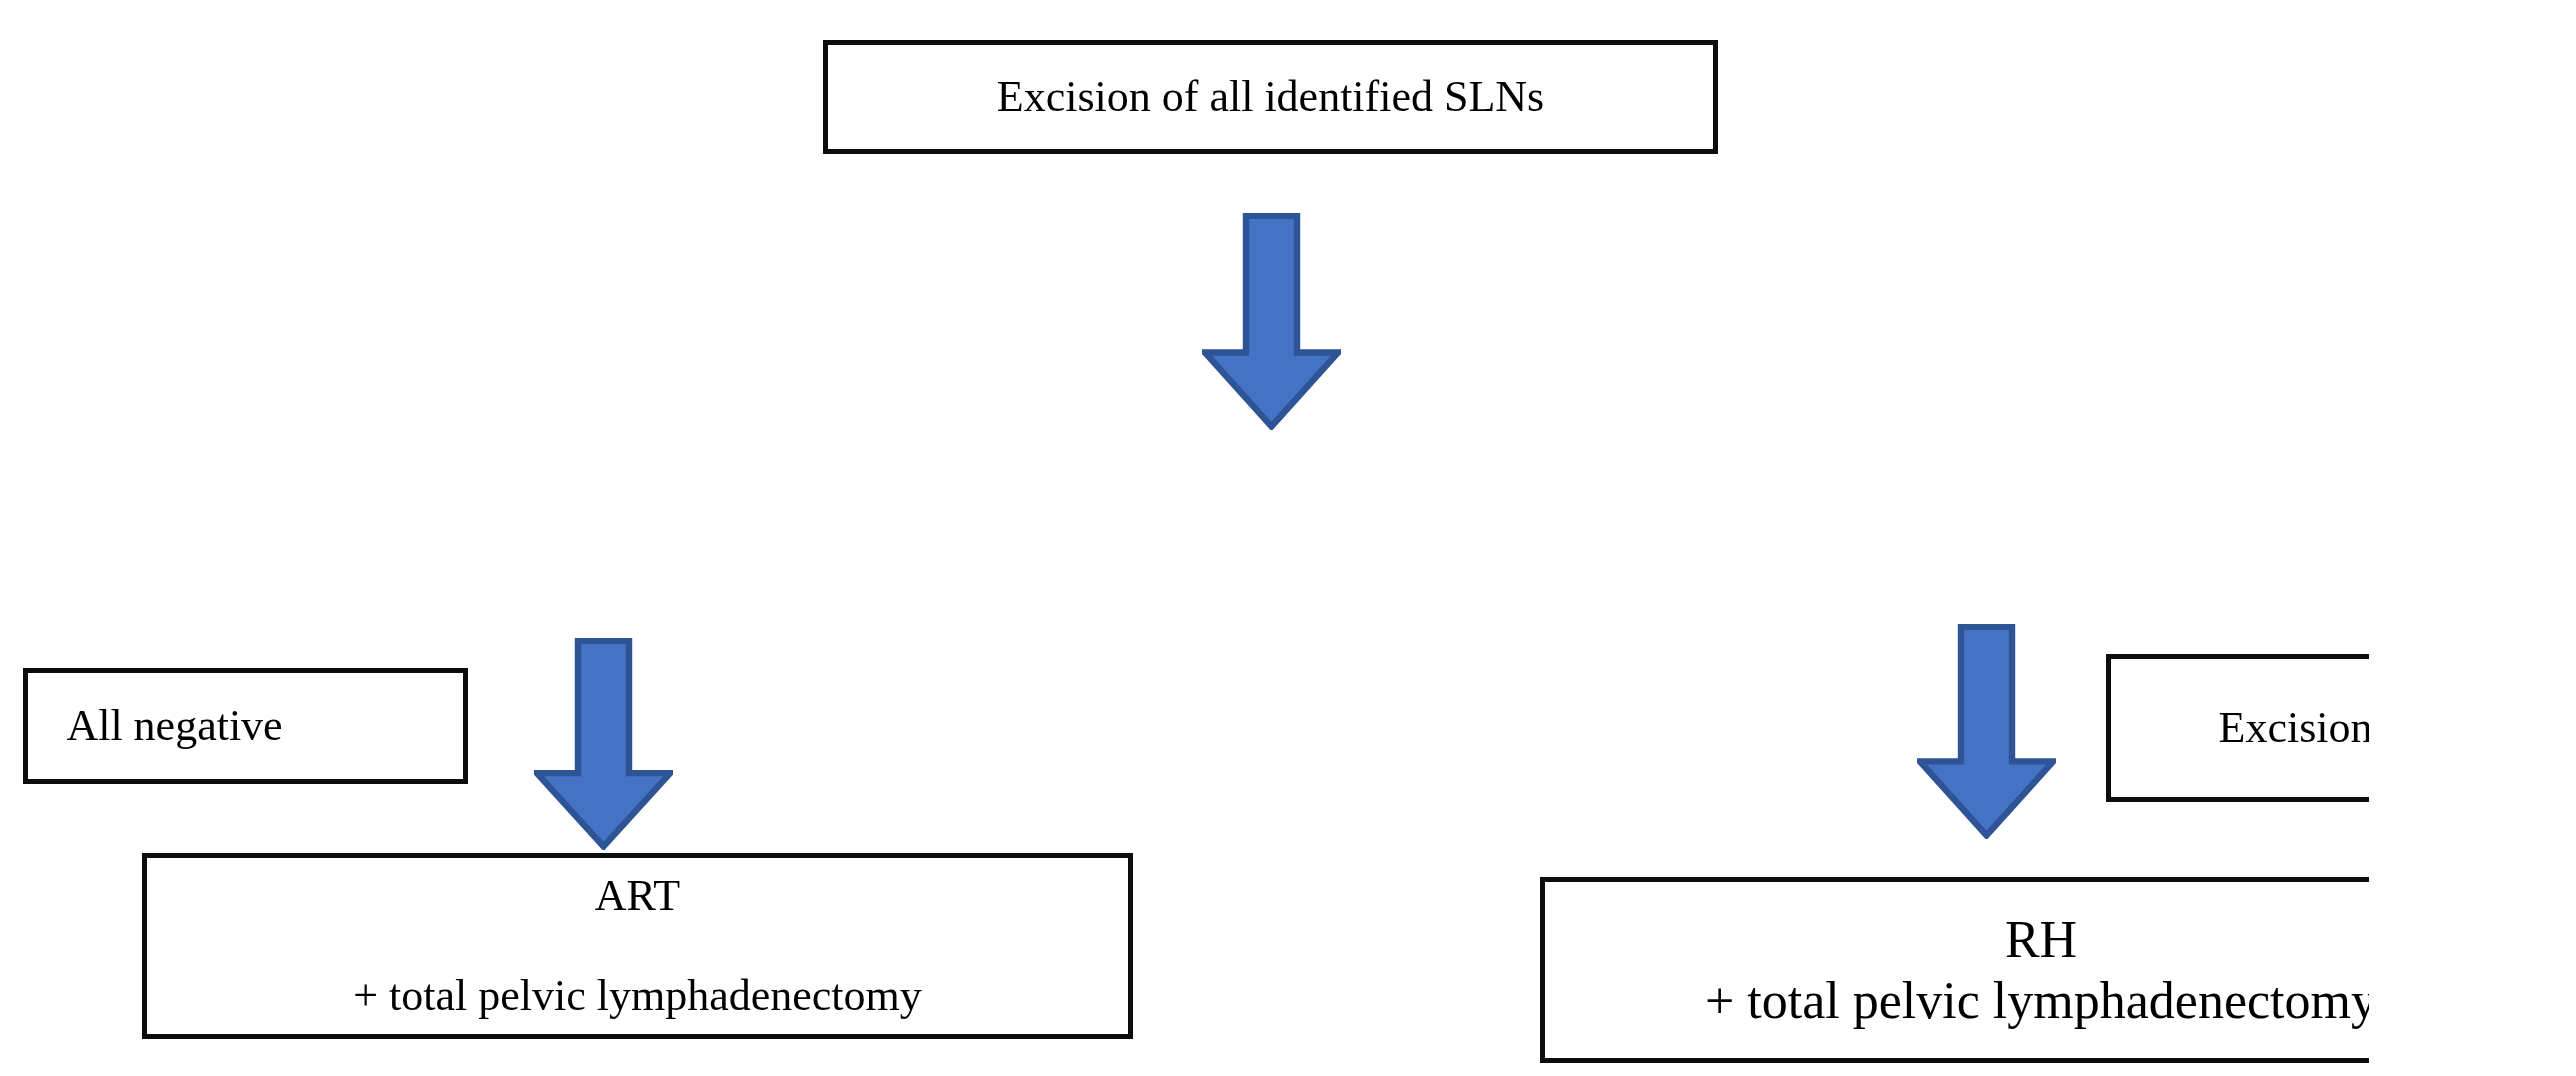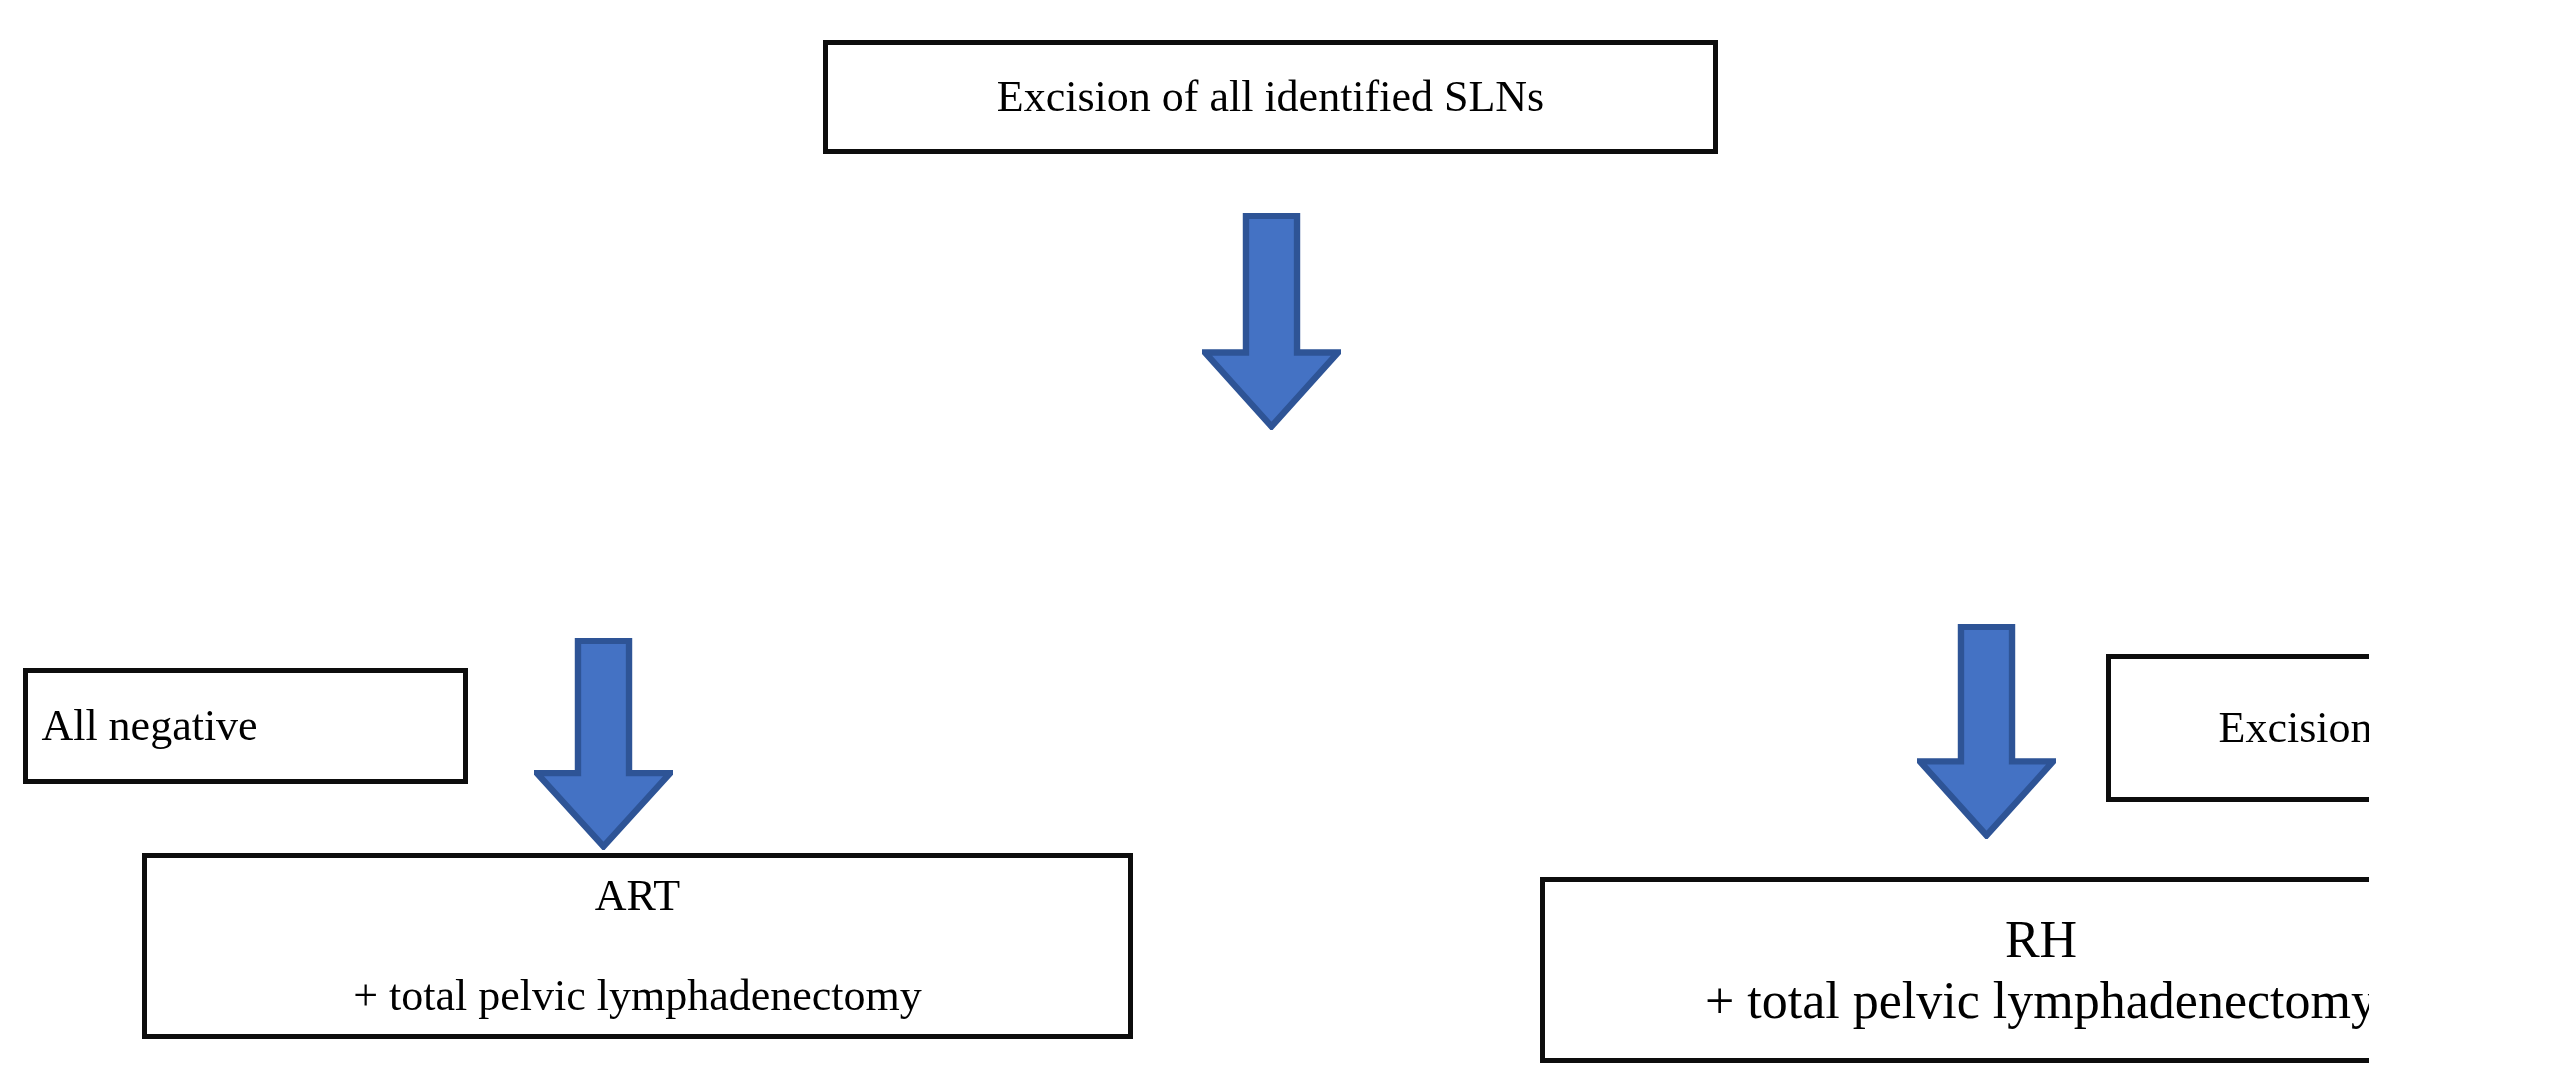--- a/index.html
+++ b/index.html
@@ -42,21 +42,21 @@
   #node-frozen-section {
     left: 467px;   top: 480px;
     width: 1774px; height: 121px;
     font-size: 44px;
   }
   #node-all-negative {
     left: 23.4px;    top: 668px;
     width: 445px;  height: 116px;
     font-size: 44px;
     align-items: flex-start;
-    padding-left: 13px;
+    padding-left: 38px;
   }
   #node-positive {
     left: 2106px;  top: 654px;
     width: 379px;  height: 148px;
     font-size: 44px;
   }
   #node-art {
     left: 142px;   top: 853px;
     width: 991px; height: 186px;
     font-size: 44px;

